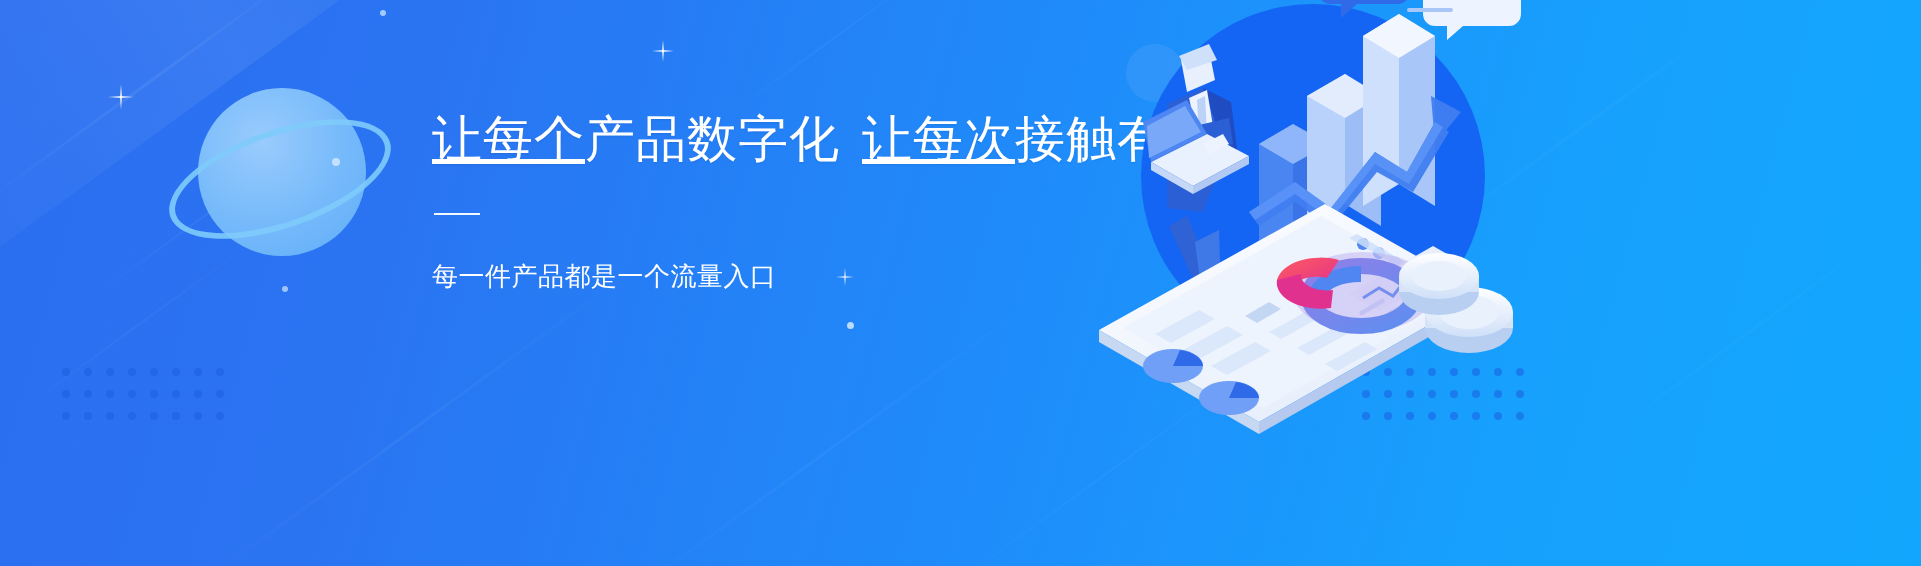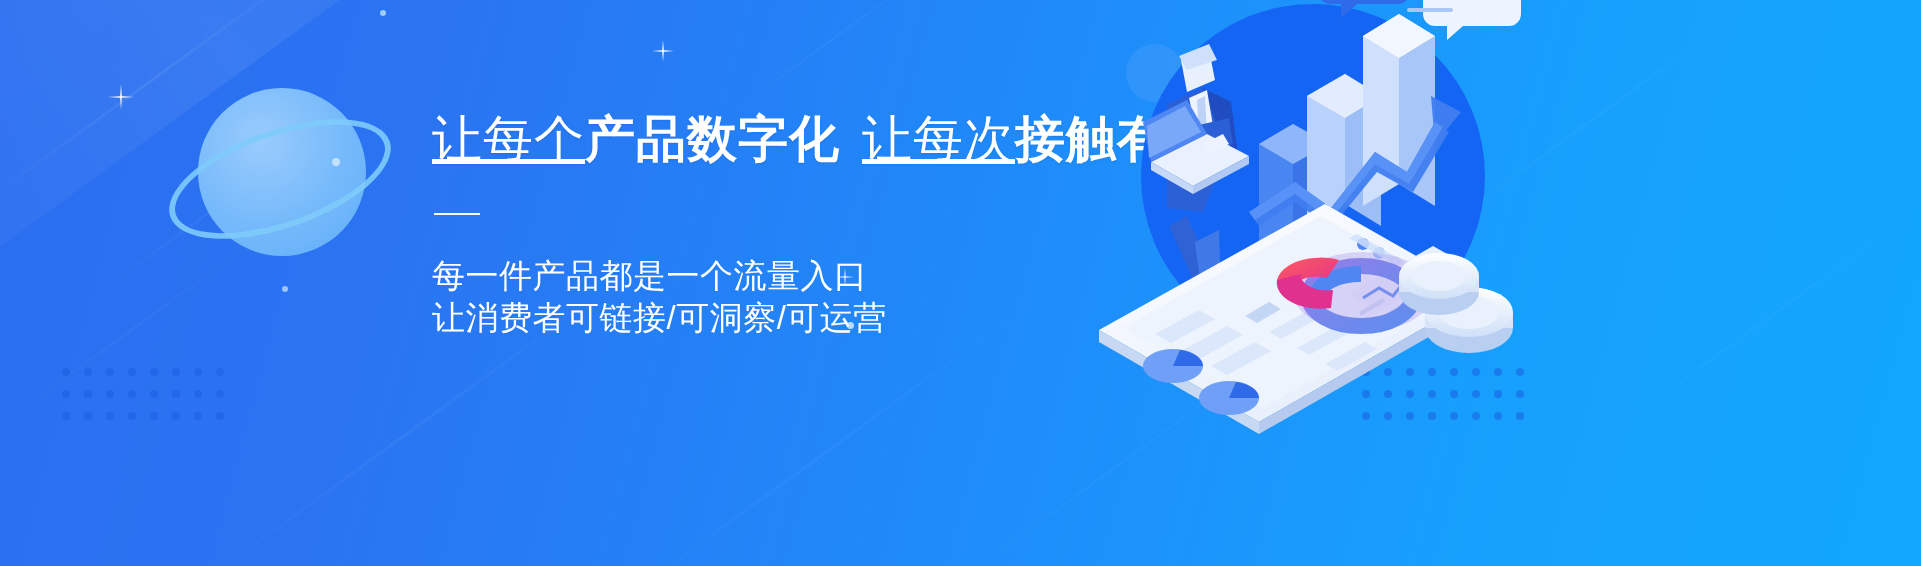--- a/index.html
+++ b/index.html
@@ -93,33 +93,33 @@
   #headline {
     font-size: 50px;
     line-height: 1.25;
     letter-spacing: 1px;
     white-space: nowrap;
     font-weight: 300;
     margin: 0;
     text-shadow: 0 1px 2px rgba(0,40,120,.12);
   }
   #headline .thin { font-weight: 300; text-decoration: underline; }
-  #headline .bold { font-weight: 700; }
+  #headline .bold { font-weight: 400; }
   #headline .gap  { display: inline-block; width: 22px; }
 
   #rule {
     width: 46px; height: 2px;
     background: #ffffff;
     opacity: .95;
     margin: 42px 0 0 2px;
   }
 
   #sub { margin-top: 40px; }
   .sub-line {
-    font-size: 33px;
+    font-size: 26px;
     line-height: 42px;
     font-weight: 300;
     letter-spacing: .5px;
     color: #ffffff;
     white-space: nowrap;
   }
 
   
   #illustration {
     position: absolute;
@@ -217,21 +217,20 @@
       <span></span>
   </div>
 
   <div id="copy">
     <h1 id="headline"><span class="thin">让每个</span><span class="bold">产品数字化</span><span class="gap"></span><span class="thin">让每次</span><span class="bold">接触有价值</span></h1>
 
     <div id="rule"></div>
 
     <div id="sub">
       <div class="sub-line">每一件产品都是一个流量入口</div>
-      <div class="sub-line">让消费者可链接/可洞察/可运营</div>
     </div>
   </div>
 
   <div id="illustration">
     <svg id="illu-svg" viewBox="0 0 460 470" xmlns="http://www.w3.org/2000/svg">
       <defs>
         <linearGradient id="gDonutA" x1="0" y1="0" x2="1" y2="1">
           <stop offset="0%" stop-color="#ff5a5f"></stop>
           <stop offset="100%" stop-color="#e0318e"></stop>
         </linearGradient>

